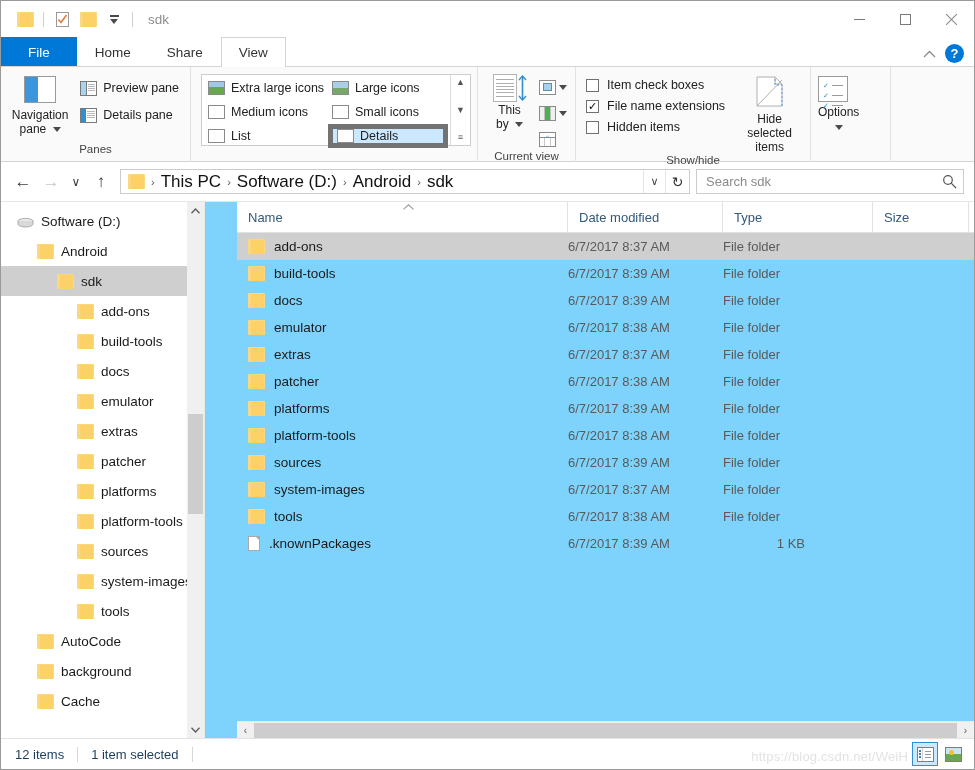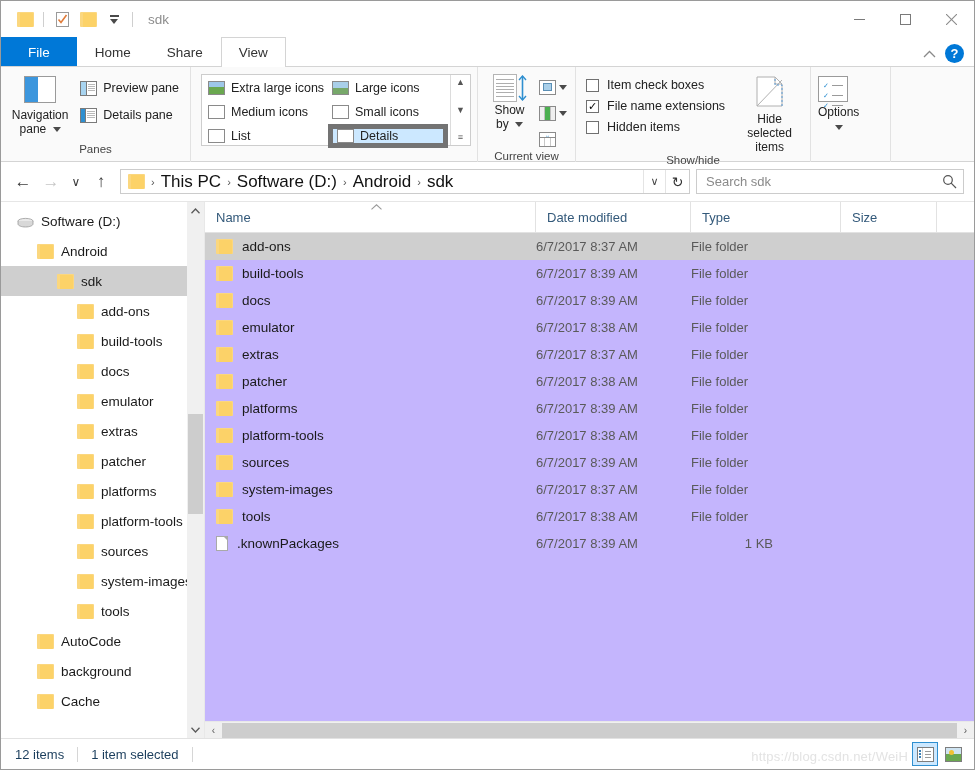--- a/index.html
+++ b/index.html
@@ -290,21 +290,21 @@
     width: 17px; background: #f0f0f0;
     display:flex; flex-direction:column; align-items:center;
     justify-content: space-between;
   }
   .vs-arrow { height: 17px; width:17px; display:flex; align-items:center; justify-content:center;
     font-size: 9px; color: #5a5a5a;}
   .vs-track { position:absolute; top:17px; bottom:17px; left:0; right:0; }
   .vs-thumb { position:absolute; left:1px; right:1px; background:#cdcdcd; }
 
   
-  .filepane { flex: 1; display: flex; flex-direction: column; min-width: 0; background:#c4b5fd; }
+  .filepane { flex: 1; display: flex; flex-direction: column; min-width: 0; background:#7dd3fc;padding-left:32px; }
   .colheader {
     height: 31px; flex: none;
     display: flex; align-items: center;
     border-bottom: 1px solid #e2e2e2;
     position: relative;
     background: #fff;
   }
   .col {
     font-size: 13px; color: #33597a;
     padding-left: 11px; height: 31px;
@@ -563,21 +563,21 @@
                 <i></i>
                 <i></i>
               </span>
             <svg width="9" height="26" viewBox="0 0 9 26" style="margin-left:1px">
               <line x1="4.5" y1="1" x2="4.5" y2="25" stroke="#2f8fd0" stroke-width="1.6"></line>
               <path d="M1 5 L4.5 1 L8 5" fill="none" stroke="#2f8fd0" stroke-width="1.4"></path>
               <path d="M1 21 L4.5 25 L8 21" fill="none" stroke="#2f8fd0" stroke-width="1.4"></path>
             </svg>
           </span>
           <span class="lbl" style="font-size:12px;color:#222;text-align:center;line-height:14px">
-            <span>Show</span><br>
+            <span>This</span><br>
             <span>by</span>
             <span class="dropdown-caret" style="display:inline-block;vertical-align:middle;margin-left:3px"></span>
           </span>
         </div>
         <div class="cv-small" style="margin-left:4px">
           <div class="cv-row">
             <span style="width:17px;height:15px;border:1px solid #8a8a8a;background:#fff;display:flex;align-items:center;justify-content:center">
               <span style="width:9px;height:8px;background:#a9cfe9;border:1px solid #5a8fb5;display:block"></span>
             </span>
             <span class="dropdown-caret"></span>

